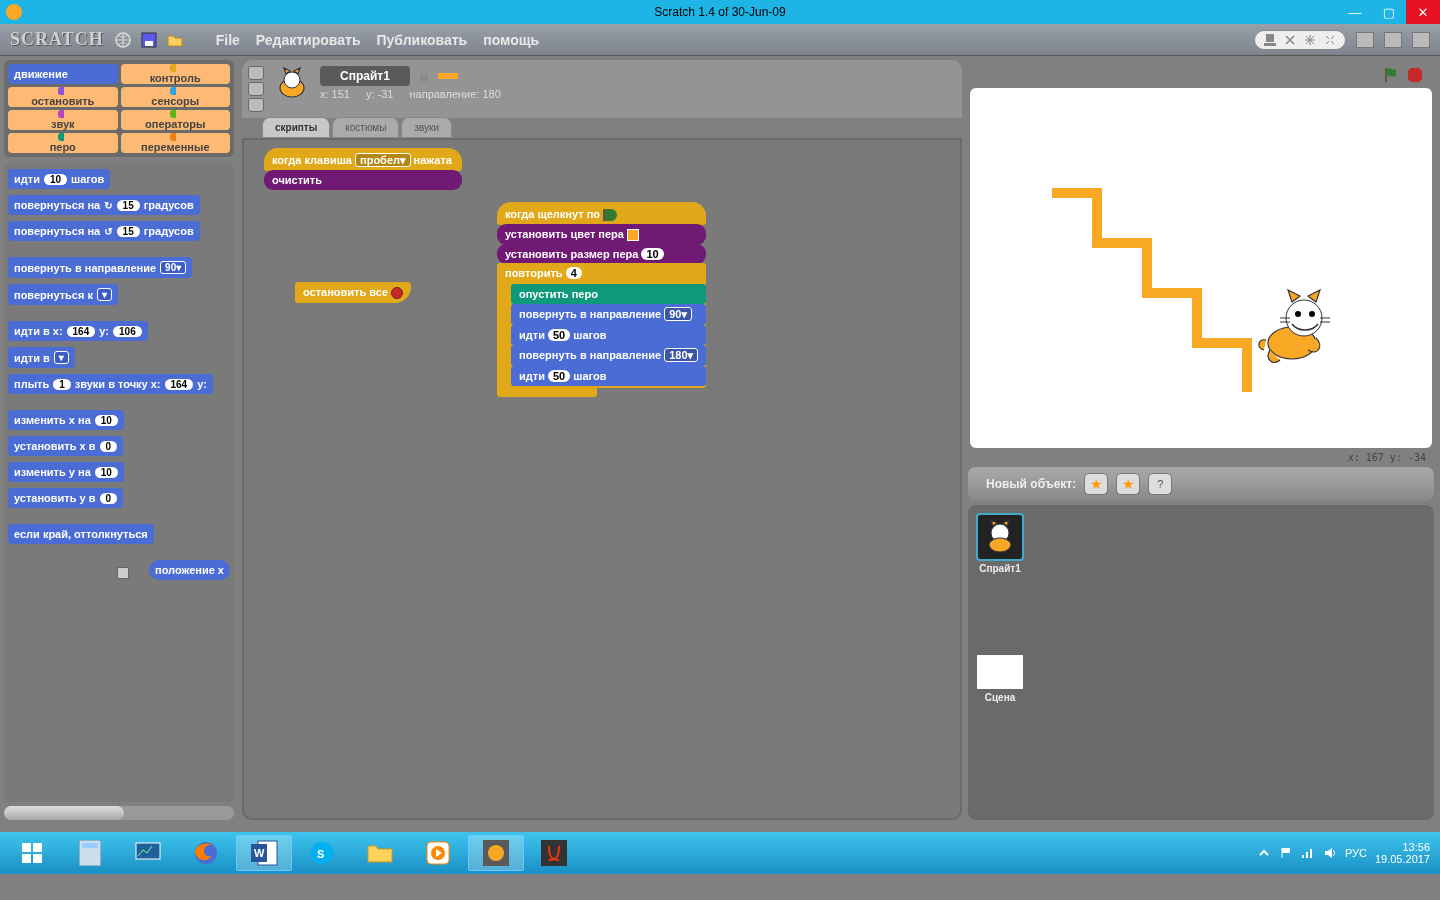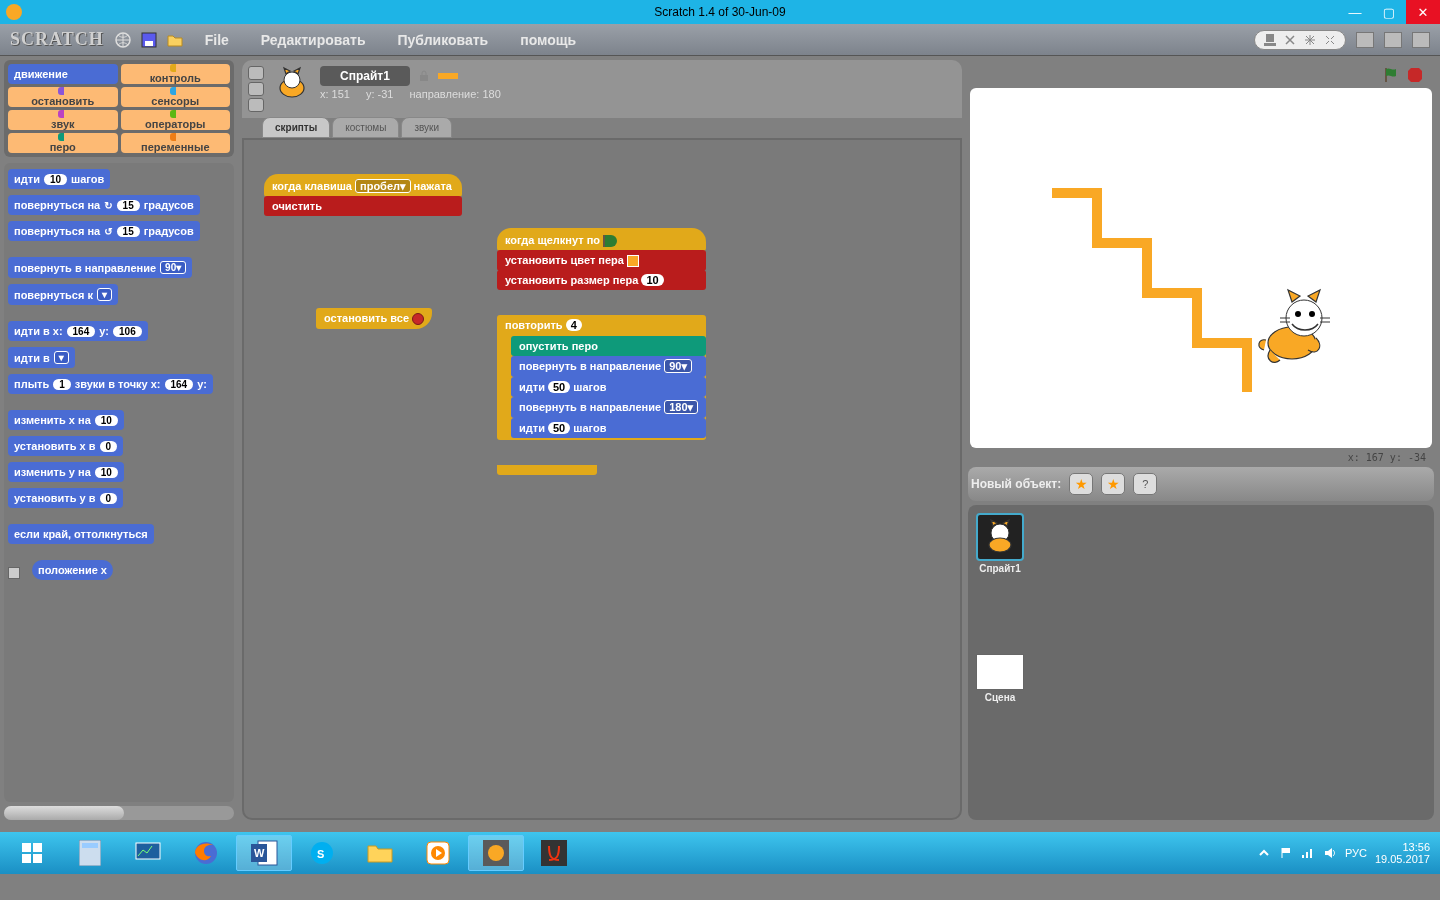--- a/index.html
+++ b/index.html
@@ -12,21 +12,21 @@
 .titlebar-btns { position: absolute; right: 0; display: flex; }
 .titlebar-btns div { width: 34px; height: 24px; display: flex; align-items: center; justify-content: center; color: #fff; font-size: 13px; }
 .tb-min, .tb-max { background: #1eb4e6; }
 .tb-close { background: #e81123; }
 
 
 .menubar { height: 32px; background: linear-gradient(#9aa0a8,#7d838c); display: flex; align-items: center; padding: 0 10px; gap: 10px; border-bottom: 1px solid #555; }
 .scratch-logo { font-family: "Comic Sans MS", cursive; font-size: 18px; font-weight: bold; color: #d0d0d0; text-shadow: 1px 1px #555; letter-spacing: 1px; }
 .menu-icons { display: flex; gap: 8px; }
 .menu-icon { width: 18px; height: 18px; }
-.menu-items { display: flex; gap: 32px; margin-left: 11px; }
+.menu-items { display: flex; gap: 16px; margin-left: 22px; }
 .menu-item { color: #e8e8e8; font-size: 14px; font-weight: bold; cursor: pointer; }
 .menu-right { margin-left: auto; display: flex; gap: 10px; align-items: center; }
 .mr-pill { background: #eee; border: 1px solid #888; border-radius: 10px; padding: 2px 8px; display: flex; gap: 6px; }
 .mr-icon { width: 14px; height: 14px; }
 .view-btn { width: 18px; height: 16px; background: #bbb; border: 1px solid #777; }
 
 
 .main { display: flex; height: 768px; background: #808080; }
 
 
@@ -35,21 +35,21 @@
 .cat-btn { height: 20px; border-radius: 4px; display: flex; align-items: center; padding: 0 6px; font-size: 11px; font-weight: bold; cursor: pointer; }
 .cat-btn.dim { background: #fdba74; color: #444; flex-direction: column; }
 .cat-btn .stripe { width: 6px; height: 100%; margin-right: 4px; border-radius: 3px 0 0 3px; }
 .cat-active { background: #4a6cd4; color: #fff; }
 
 .block-list { flex: 1; overflow: hidden; background: #7a7a7a; margin-top: 6px; border-radius: 6px; padding: 6px 4px; }
 .block { background: #4a6cd4; color: #fff; padding: 4px 6px; border-radius: 4px; margin-bottom: 6px; display: inline-flex; align-items: center; gap: 4px; font-size: 10px; font-weight: bold; cursor: grab; }
 .block .pill { background: #fff; color: #000; border-radius: 8px; padding: 0 6px; font-size: 10px; }
 .block .drop { background: #3a5cc4; border: 1px solid #fff; border-radius: 3px; padding: 0 4px; font-size: 10px; }
 .block-sep { height: 10px; }
-.cb-row { display: flex; align-items: center; gap: 12px; margin-bottom: 4px; }
+.cb-row { display: flex; align-items: center; gap: 20px; margin-bottom: 4px; justify-content: flex-end; }
 .cb { width: 12px; height: 12px; background: #ccc; border: 1px solid #666; }
 
 .scroll-track { height: 14px; background: #999; border-radius: 7px; margin-top: 4px; position: relative; }
 .scroll-thumb { position: absolute; left: 0; width: 120px; height: 14px; background: linear-gradient(#ddd,#aaa); border-radius: 7px; }
 
 
 .middle { flex: 1; background: #808080; padding: 4px; display: flex; flex-direction: column; }
 .sprite-header { background: #949494; border-radius: 10px 10px 0 0; padding: 6px; display: flex; align-items: flex-start; gap: 8px; }
 .rot-btns { display: flex; flex-direction: column; gap: 2px; }
 .rot-btn { width: 16px; height: 14px; background: #bbb; border: 1px solid #666; border-radius: 3px; }
@@ -61,22 +61,22 @@
 .tabs { display: flex; gap: 2px; margin-top: -1px; padding-left: 20px; }
 .tab { background: #aaa; padding: 4px 12px; border-radius: 8px 8px 0 0; font-size: 10px; color: #555; cursor: pointer; border: 1px solid #888; }
 .tab.active { background: #c8c8c8; color: #333; font-weight: bold; }
 
 .scripts-area { flex: 1; background: #7a7a7a; border-radius: 0 0 10px 10px; border: 2px solid #6a6a6a; position: relative; overflow: hidden; }
 
 
 .sb { position: absolute; font-size: 10px; font-weight: bold; color: #fff; }
 .hat { border-radius: 14px 14px 3px 3px; padding: 6px 10px 4px 8px; }
 .stack { border-radius: 3px; padding: 4px 8px; }
-.orange { background: #e1a91a; margin-top: 26px; }
-.green { background: #b91c1c; }
+.orange { background: #e1a91a; }
+.green { background: #701a75; border-radius: 9px; }
 .blue { background: #4a6cd4; }
 .dkgreen { background: #0e9a7a; }
 .wrap-body { background: #e1a91a; padding: 2px 0 2px 14px; border-radius: 0 0 3px 3px; }
 .sb .pill { background: #fff; color: #000; border-radius: 8px; padding: 0 5px; display: inline-block; }
 .sb .drop { background: rgba(0,0,0,0.2); border: 1px solid #fff; border-radius: 3px; padding: 0 4px; }
 .sb .sq { display: inline-block; width: 12px; height: 12px; vertical-align: middle; }
 .sb .flag { display: inline-block; width: 14px; height: 12px; background: #2e7d32; border-left: 2px solid #654; border-radius: 0 6px 6px 0; vertical-align: middle; }
 .sb .redc { display: inline-block; width: 12px; height: 12px; background: #c62828; border-radius: 50%; border: 1px solid #7a1a1a; vertical-align: middle; }
 
 .stack-group > div { margin-bottom: -1px; }
@@ -86,21 +86,21 @@
 .stage-wrap { background: #808080; border-radius: 10px; padding: 2px; }
 .stage-top { display: flex; justify-content: flex-end; gap: 6px; padding: 4px 8px; }
 .gf { width: 18px; height: 18px; }
 .stage { background: #fff; height: 360px; position: relative; border-radius: 6px; overflow: hidden; }
 .stairs-h { position: absolute; background: #f9a825; height: 10px; }
 .stairs-v { position: absolute; background: #f9a825; width: 10px; }
 .cat-sprite { position: absolute; right: 90px; top: 200px; width: 90px; height: 90px; }
 
 .stage-coords { text-align: right; color: #444; font-size: 10px; padding: 2px 8px; font-family: monospace; }
 
-.sprite-bar { background: linear-gradient(#aaa,#888); border-radius: 8px; padding: 6px 3px; display: flex; align-items: center; gap: 8px; margin-top: 2px; }
+.sprite-bar { background: linear-gradient(#aaa,#888); border-radius: 8px; padding: 6px 18px; display: flex; align-items: center; gap: 8px; margin-top: 2px; }
 .sprite-bar-label { color: #eee; font-weight: bold; font-size: 12px; }
 .sb-btn { width: 24px; height: 22px; background: #ddd; border: 1px solid #777; border-radius: 5px; display:flex;align-items:center;justify-content:center; }
 .star { color: #f90; font-size: 14px; }
 
 .sprite-grid { flex: 1; background: #6a6a6a; border-radius: 8px; margin-top: 4px; padding: 8px; display: flex; gap: 20px; align-items: flex-start; }
 .sprite-item { display: flex; flex-direction: column; align-items: center; gap: 2px; }
 .spi-thumb { width: 48px; height: 48px; background: #222; border: 2px solid #4ac; border-radius: 4px; display:flex;align-items:center;justify-content:center; }
 .spi-label { color: #eee; font-size: 10px; font-weight: bold; }
 .stage-thumb { width: 48px; height: 36px; background: #fff; border: 1px solid #666; }
 
@@ -312,21 +312,21 @@
       <div class="tab">звуки</div>
     </div>
 
     <div class="scripts-area">
 
       <div class="sb stack-group" style="left:20px;top:8px">
         <div class="hat orange"><span>когда клавиша</span> <span class="drop">пробел▾</span> <span>нажата</span></div>
         <div class="stack green"><span>очистить</span></div>
       </div>
 
-      <div class="sb" style="left:72px;top:142px">
+      <div class="sb" style="left:51px;top:142px">
         <div class="stack orange" style="border-radius:3px 3px 16px 3px"><span>остановить все</span> <span class="redc"></span></div>
       </div>
 
       <div class="sb stack-group" style="left:253px;top:62px">
         <div class="hat orange"><span>когда щелкнут по</span> <span class="flag"></span></div>
         <div class="stack green"><span>установить цвет пера</span> <span class="sq" style="background:#f9a825;border:1px solid #fff"></span></div>
         <div class="stack green"><span>установить размер пера</span> <span class="pill">10</span></div>
         <div class="stack orange" style="border-radius:3px 3px 0 0"><span>повторить</span> <span class="pill">4</span></div>
         <div class="wrap-body">
           <div class="stack dkgreen">опустить перо</div>

